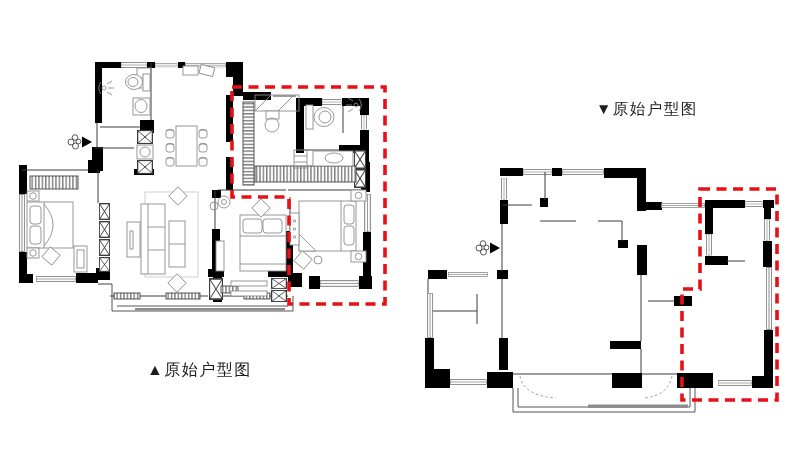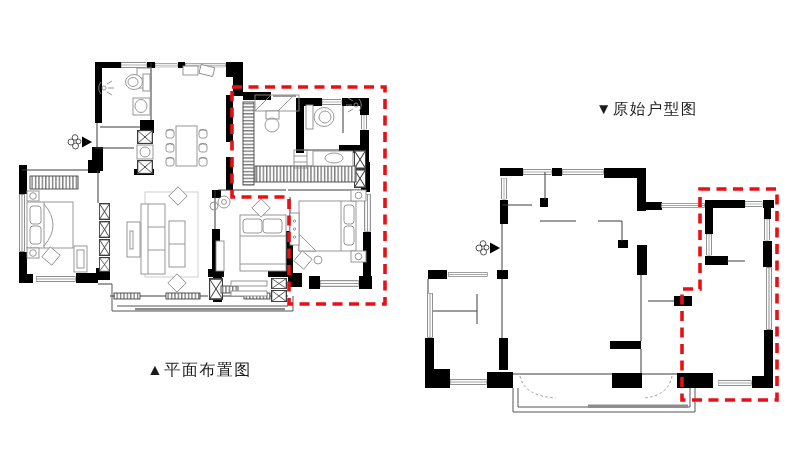--- a/index.html
+++ b/index.html
@@ -353,15 +353,15 @@
       <path class="bal" d="M518,388 L518,407 L690,407 L690,388"></path>
       <rect class="sill" x="588" y="404.5" width="100" height="3.4"></rect>
     </g>
 
     <use href="#marker" x="472" y="237" width="30" height="22"></use>
 
     <path class="red" d="M700,189 H777 V400 H682 V289 H700 Z"></path>
   </g>
 </svg>
 
-  <div class="caption caption-left">▲平面布置图</div>
+  <div class="caption caption-left">▲原始户型图</div>
   <div class="caption caption-right">▼原始户型图</div>
 </div>
 
 </body></html>

